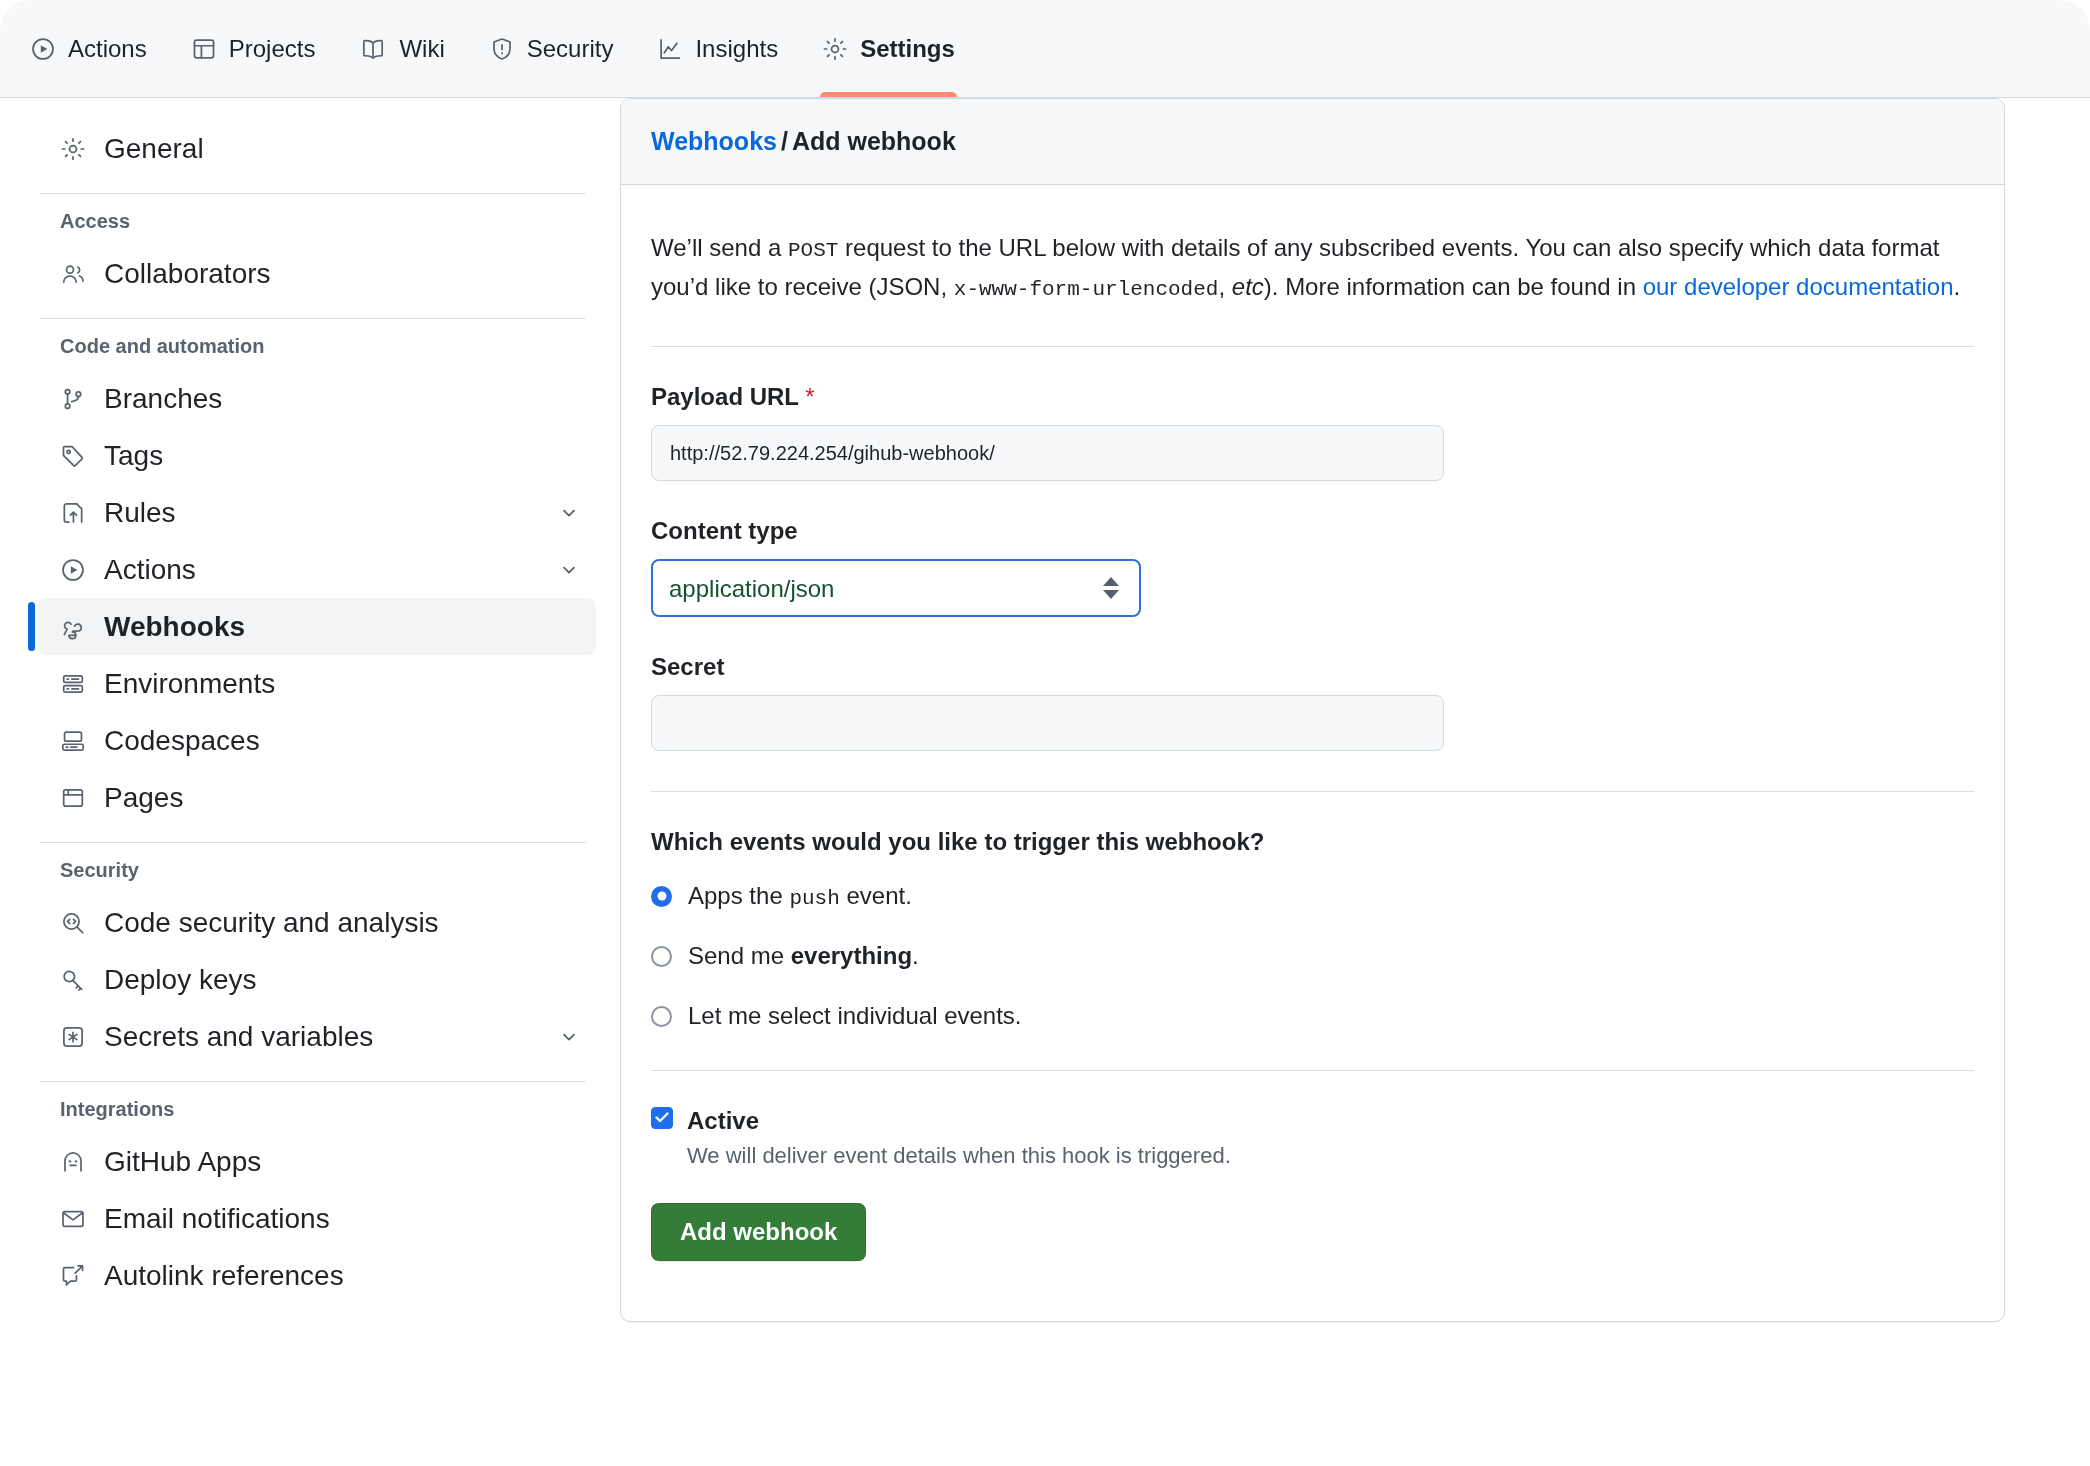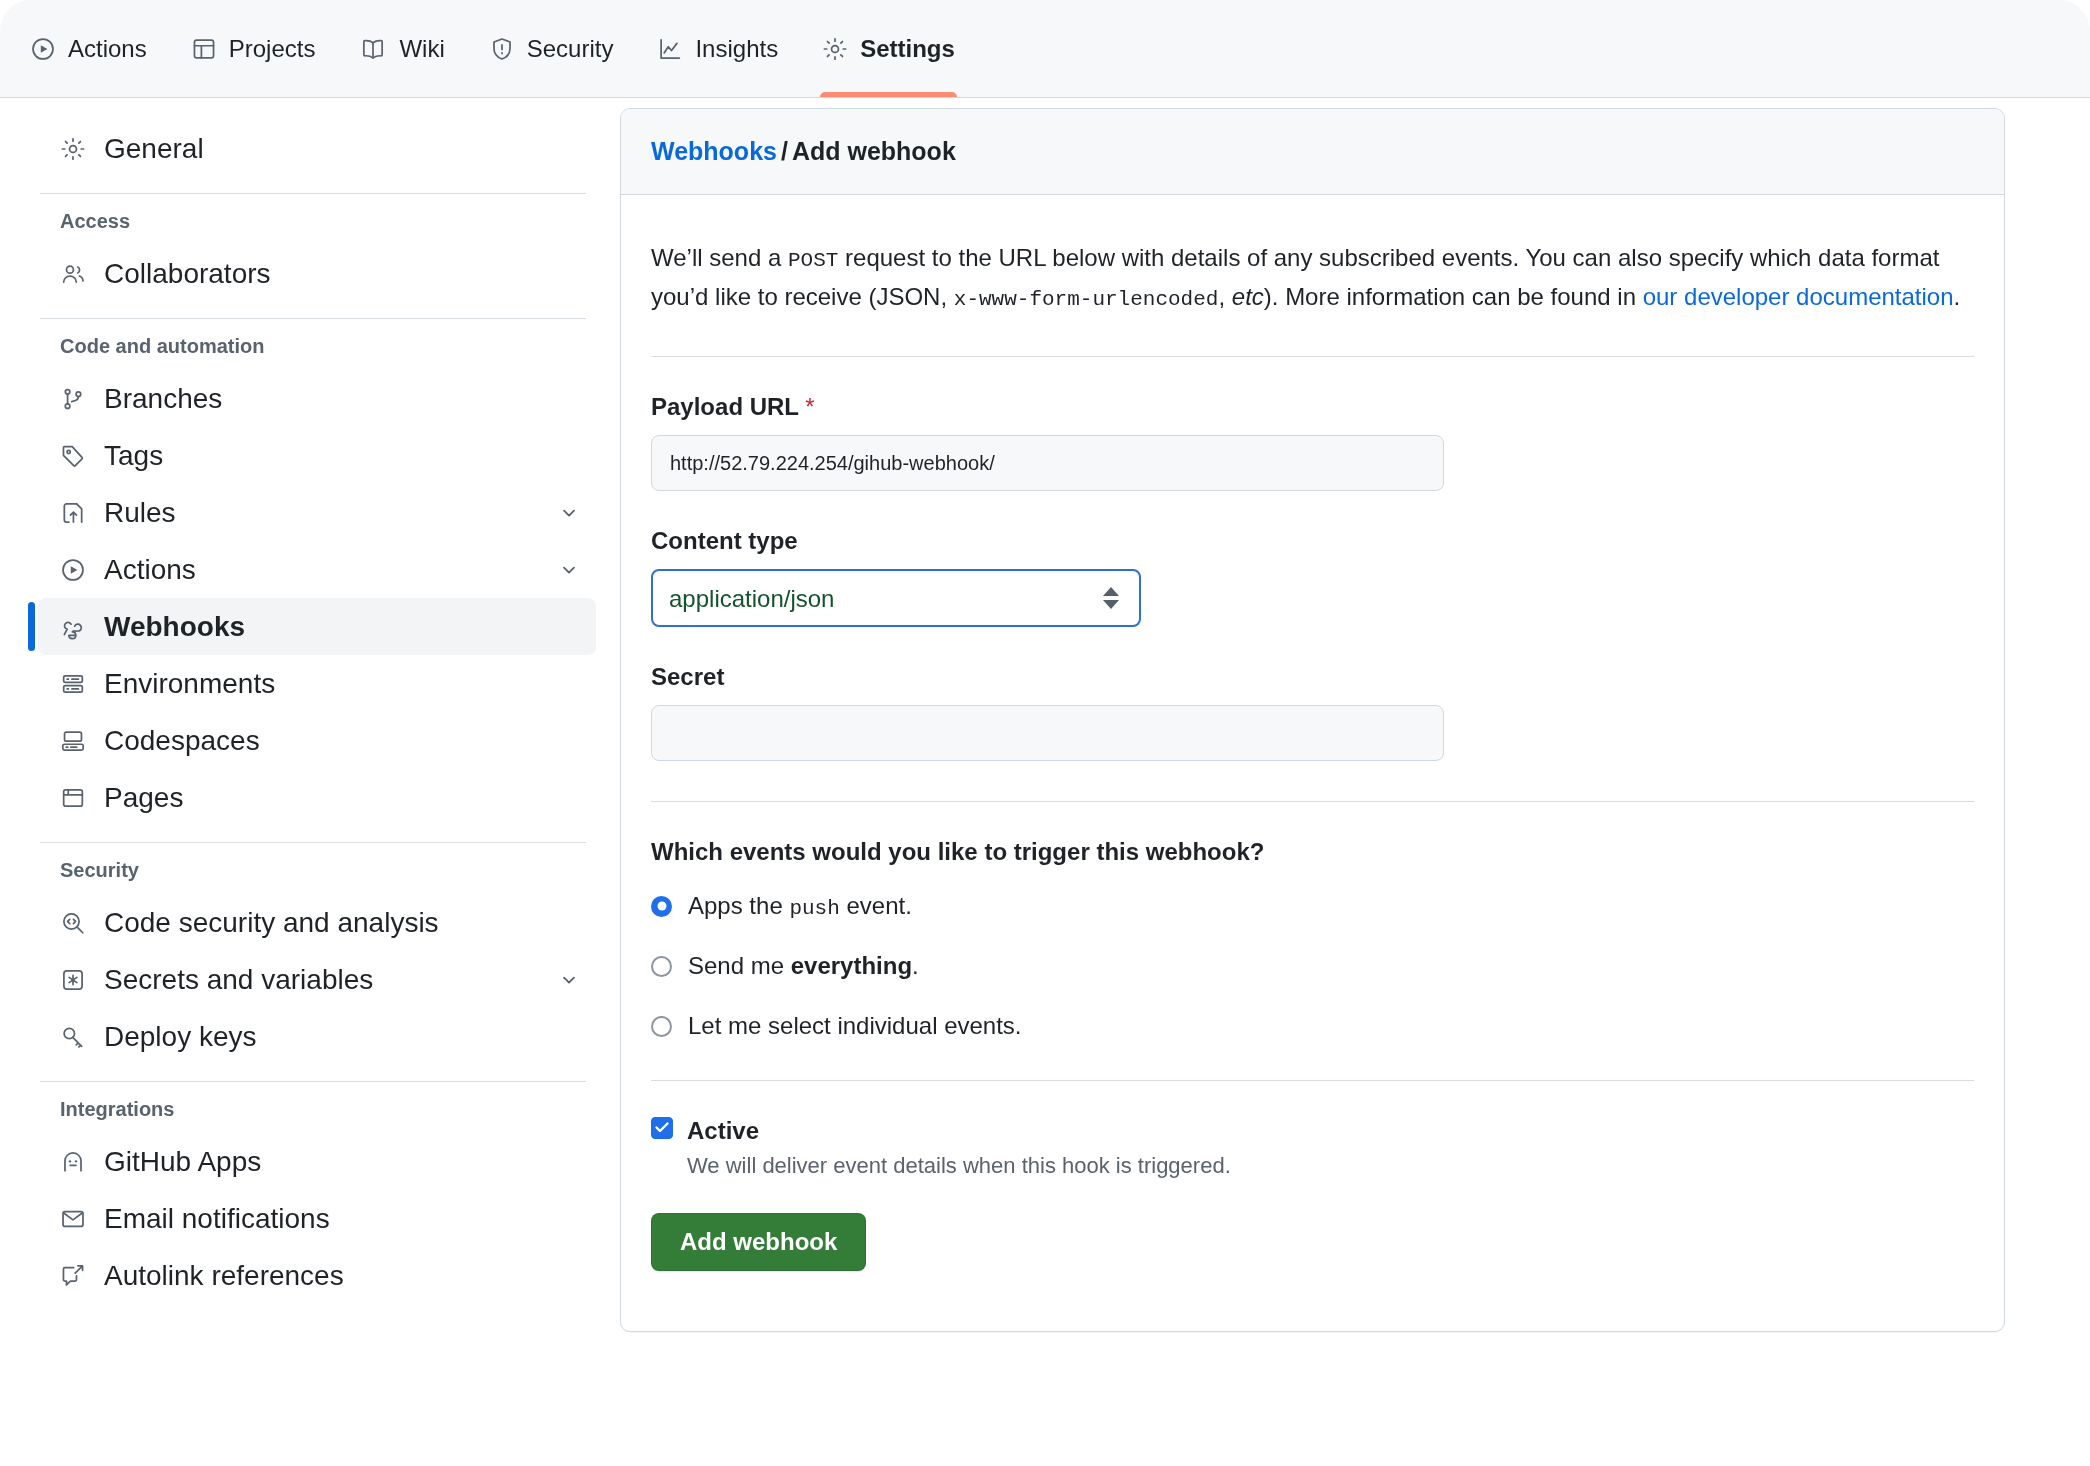--- a/index.html
+++ b/index.html
@@ -64,21 +64,21 @@
     height: 1px; background: #d8dee4; margin: 16px 10px 16px 10px;
   }
   .nav-head {
     font-size: 20px; font-weight: bold; color: #59636e;
     padding: 0 22px 0 30px; margin: 16px 0 12px 0;
   }
   .chev { margin-left: auto; display:flex; }
 
   
   .card {
-    position: absolute; left: 620px; top: 10px; width: 1385px;
+    position: absolute; left: 620px; top: 0; width: 1385px;
     border: 1px solid #d1d9e0; border-radius: 10px;
     background: #ffffff; overflow: hidden;
     box-shadow: 0 1px 0 rgba(27,31,36,0.04);
   }
   .card-header {
     background: #f6f8fa; border-bottom: 1px solid #d1d9e0;
     padding: 28px 30px; font-size: 25px;
   }
   .crumb-link { color: #0969da; font-weight: bold; cursor: pointer; text-decoration: none; }
   .crumb-sep { color: #1f2328; font-weight: bold; margin: 0 4px; }
@@ -355,39 +355,39 @@
               <circle cx="10.6" cy="10.6" r="7" fill="none" stroke="#59636e" stroke-width="1.6" stroke-linecap="round" stroke-linejoin="round"></circle>
               <path d="M15.6 15.6 21 21" fill="none" stroke="#59636e" stroke-width="1.6" stroke-linecap="round" stroke-linejoin="round"></path>
               <path d="M9 8.6 7 10.6l2 2M12.4 8.6l2 2-2 2" fill="none" stroke="#59636e" stroke-width="1.6" stroke-linecap="round" stroke-linejoin="round"></path>
             </svg>
           </span>
           <span class="nlabel">Code security and analysis</span>
         </div>
         <div class="nav-item">
           <span class="ico">
             <svg width="26" height="26" viewBox="0 0 24 24">
+              <circle cx="8.6" cy="8.8" r="4.8" fill="none" stroke="#59636e" stroke-width="1.6" stroke-linecap="round" stroke-linejoin="round"></circle>
+              <path d="M11.8 12.4 20 20.6M16.8 17.4l-1.8 1.8M19 19.6l-1.6 1.6" fill="none" stroke="#59636e" stroke-width="1.6" stroke-linecap="round" stroke-linejoin="round"></path>
+            </svg>
+          </span>
+          <span class="nlabel">Deploy keys</span>
+        </div>
+        <div class="nav-item">
+          <span class="ico">
+            <svg width="26" height="26" viewBox="0 0 24 24">
               <rect x="3.6" y="3.6" width="16.8" height="16.8" rx="2.6" fill="none" stroke="#59636e" stroke-width="1.6" stroke-linecap="round" stroke-linejoin="round"></rect>
               <path d="M12 7.8v8.4M8.4 9.6l7.2 4.8M15.6 9.6l-7.2 4.8" fill="none" stroke="#59636e" stroke-width="1.6" stroke-linecap="round" stroke-linejoin="round"></path>
             </svg>
           </span>
           <span class="nlabel">Secrets and variables</span>
           <span class="chev">
             <svg width="22" height="22" viewBox="0 0 24 24">
               <path d="m6.6 9.4 5.4 5.4 5.4-5.4" fill="none" stroke="#59636e" stroke-width="2" stroke-linecap="round" stroke-linejoin="round"></path>
             </svg>
           </span>
-        </div>
-        <div class="nav-item">
-          <span class="ico">
-            <svg width="26" height="26" viewBox="0 0 24 24">
-              <circle cx="8.6" cy="8.8" r="4.8" fill="none" stroke="#59636e" stroke-width="1.6" stroke-linecap="round" stroke-linejoin="round"></circle>
-              <path d="M11.8 12.4 20 20.6M16.8 17.4l-1.8 1.8M19 19.6l-1.6 1.6" fill="none" stroke="#59636e" stroke-width="1.6" stroke-linecap="round" stroke-linejoin="round"></path>
-            </svg>
-          </span>
-          <span class="nlabel">Deploy keys</span>
         </div>
         <div class="nav-sep"></div>
         <div class="nav-head">Integrations</div>
         <div class="nav-item">
           <span class="ico">
             <svg width="26" height="26" viewBox="0 0 24 24">
               <path d="M4.6 20V11a7.4 7.4 0 0 1 14.8 0v9" fill="none" stroke="#59636e" stroke-width="1.6" stroke-linecap="round" stroke-linejoin="round"></path>
               <circle cx="9.2" cy="11.4" r="1.1" fill="#59636e" stroke="none"></circle>
               <circle cx="14.8" cy="11.4" r="1.1" fill="#59636e" stroke="none"></circle>
               <path d="M9.4 15.2h5.2" fill="none" stroke="#59636e" stroke-width="1.6" stroke-linecap="round" stroke-linejoin="round"></path>

